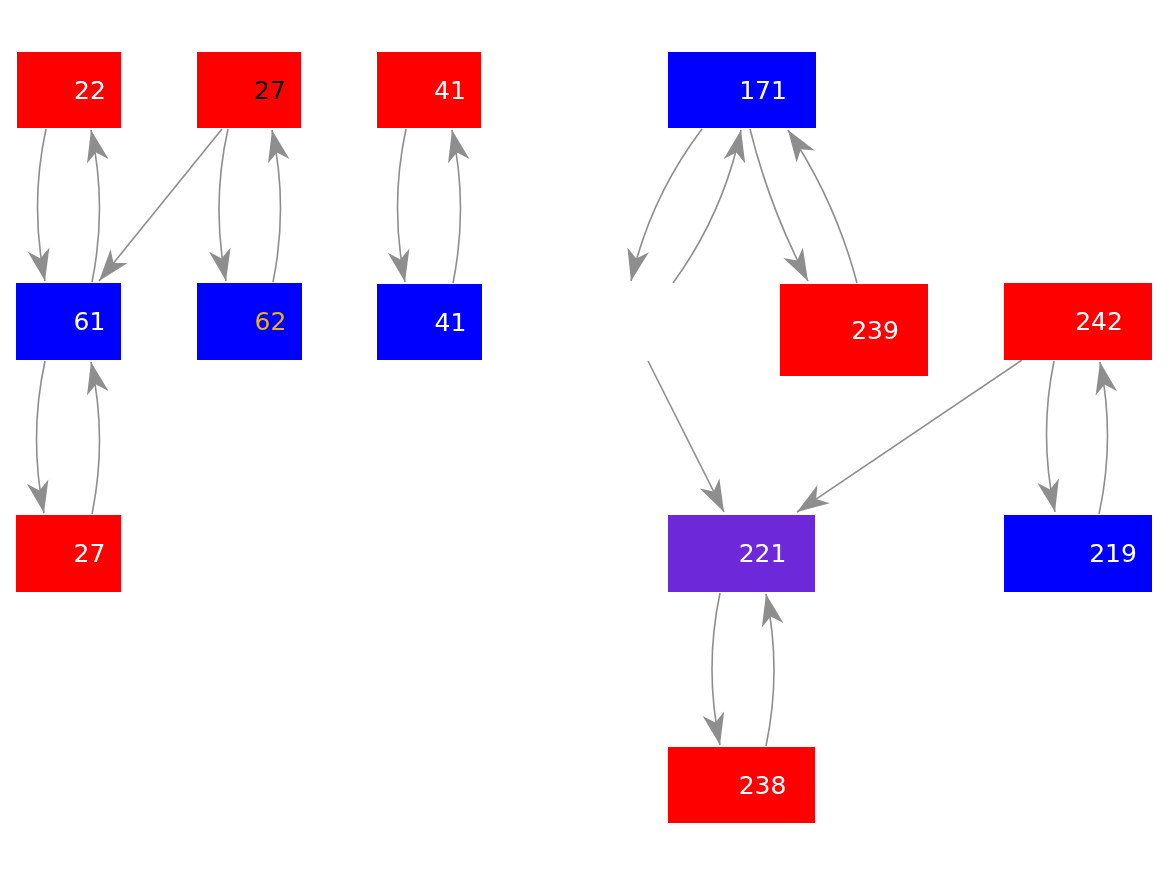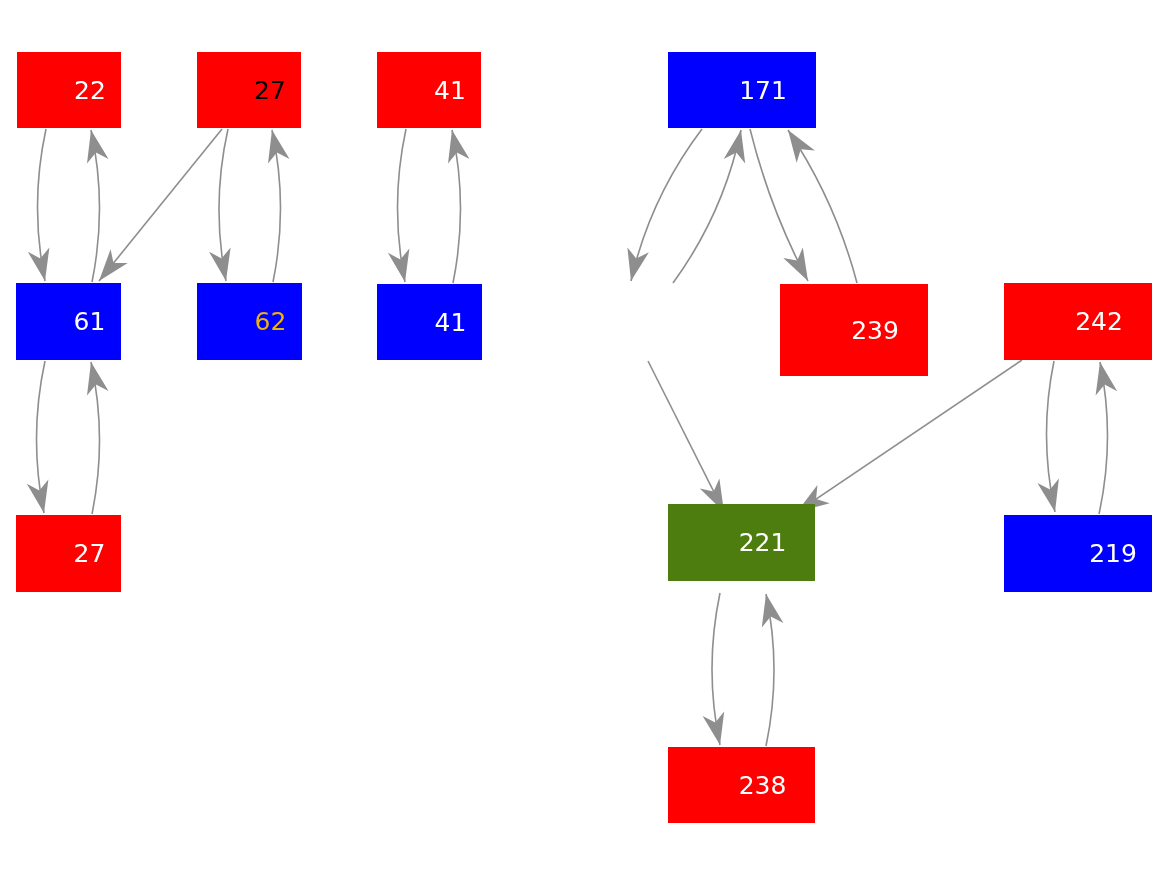--- a/index.html
+++ b/index.html
@@ -102,21 +102,21 @@
     </div>
     <div class="node" style="left: 780px; top: 284px; width: 148px; height: 92px; background: rgb(255, 0, 0);">
       <span style="color: rgb(255, 255, 255);">239</span>
     </div>
     <div class="node" style="left: 1004px; top: 283px; width: 148px; height: 77px; background: rgb(255, 0, 0);">
       <span style="color: #ffffff;">242</span>
     </div>
     <div class="node" style="left: 16px; top: 515px; width: 105px; height: 77px; background: rgb(255, 0, 0);">
       <span style="color: rgb(255, 255, 255);">27</span>
     </div>
-    <div class="node" style="left: 668px; top: 504px; width: 147px; height: 77px; background: #4d7c0f;">
+    <div class="node" style="left: 668px; top: 515px; width: 147px; height: 77px; background: #6d28d9;">
       <span style="color: rgb(255, 255, 255);">221</span>
     </div>
     <div class="node" style="left: 1004px; top: 515px; width: 148px; height: 77px; background: rgb(0, 0, 255); padding-left: 28px;">
       <span style="color: rgb(255, 255, 255);">219</span>
     </div>
     <div class="node" style="left: 668px; top: 747px; width: 147px; height: 76px; background: rgb(255, 0, 0);">
       <span style="color: rgb(255, 255, 255);">238</span>
     </div>
   </div>
 

